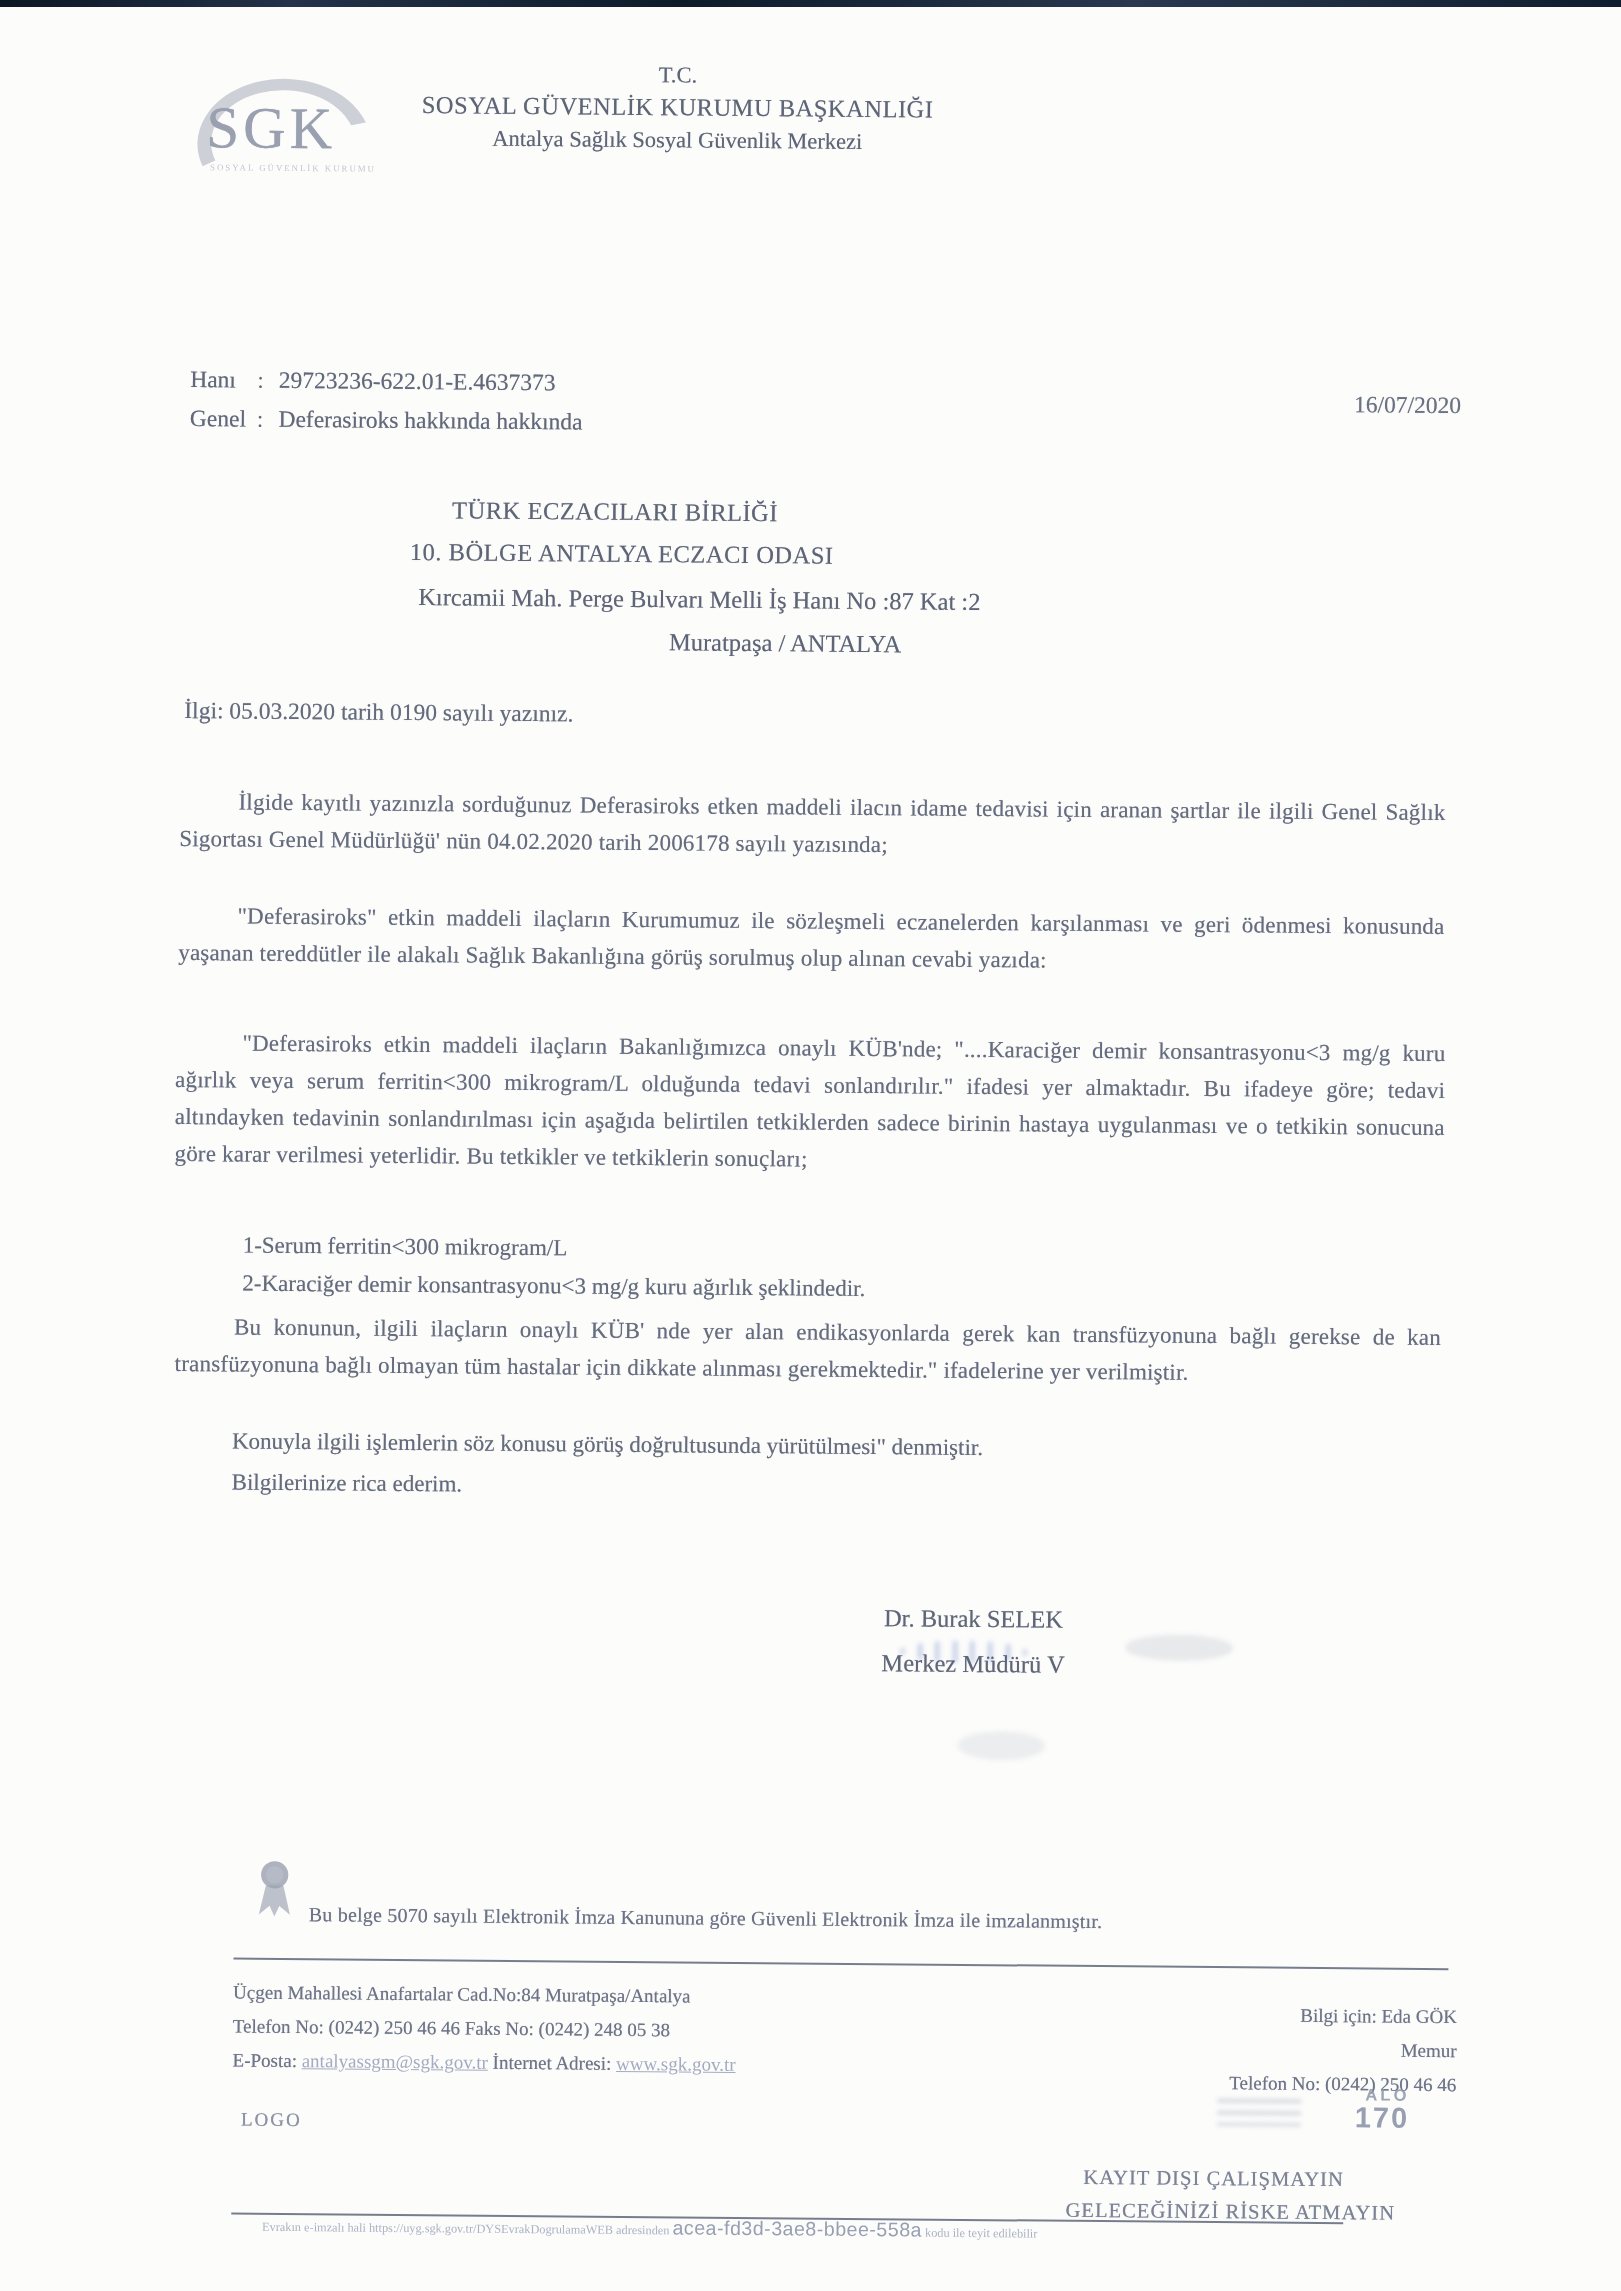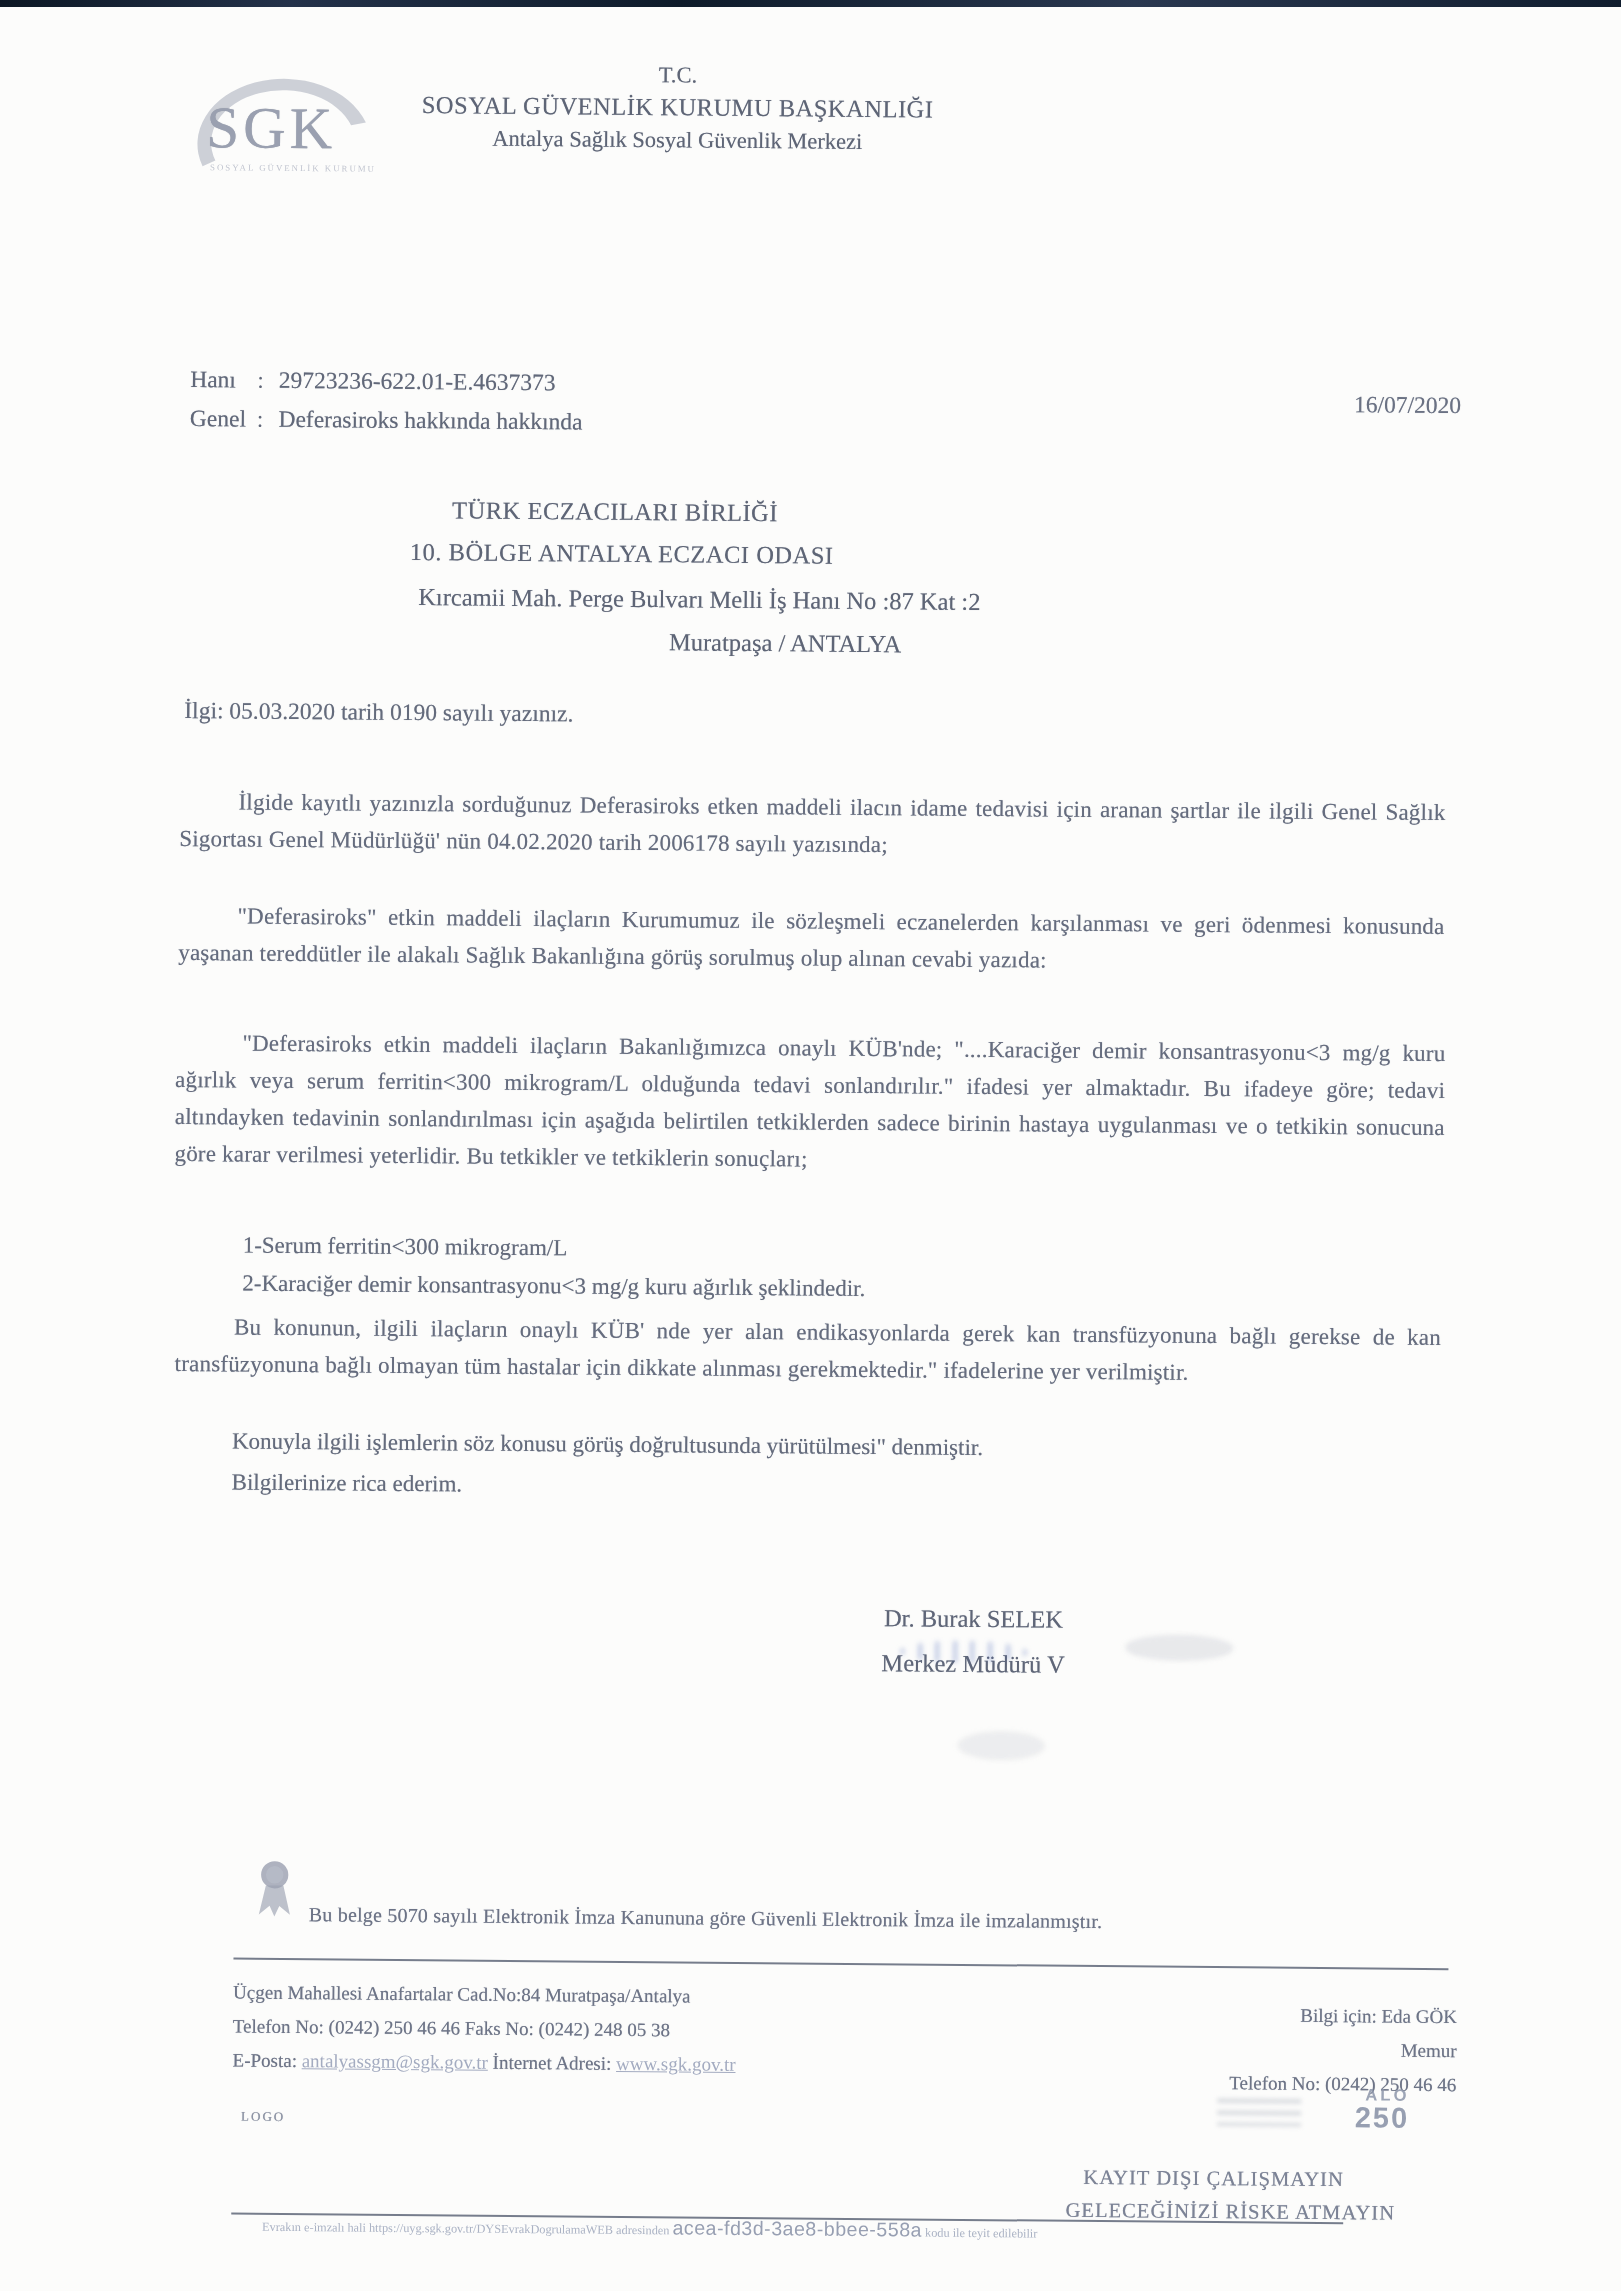--- a/index.html
+++ b/index.html
@@ -62,21 +62,21 @@
   .ribbon{left:271px;top:1858px;}
   .esign{left:323px;top:1903px;font-size:20px;color:#6c7386;letter-spacing:0.2px;}
 
   .rule1{left:248px;top:1958px;width:1215px;height:0;border-top:2.5px solid #767d8c;}
   .rule2{left:248px;top:2213px;width:1112px;height:0;border-top:2.5px solid #767d8c;}
 
   
   .f-left{left:248px;top:1976px;font-size:19px;line-height:34px;color:#6d7487;white-space:nowrap;}
   .f-link{color:#a3abc0;text-decoration:underline;}
   .f-right{right:149px;top:1990px;text-align:right;font-size:19px;line-height:34px;color:#6d7487;white-space:nowrap;}
-  .logo-ph{left:257px;top:2109px;font-size:13px;color:#8c93a4;letter-spacing:2px;}
+  .logo-ph{left:257px;top:2109px;font-size:19px;color:#8c93a4;letter-spacing:2px;}
   .alo{left:1331px;top:2076px;width:94px;text-align:right;color:#8d96aa;font-family:"Liberation Sans",sans-serif;}
   .alo-1{font-size:16.7px;font-weight:bold;letter-spacing:2.9px;opacity:0.85;}
   .alo-2{font-size:29px;font-weight:bold;letter-spacing:2px;margin-top:-3.9px;opacity:0.9;}
   .alo-ghost{left:1233px;top:2090px;width:84px;height:35px;filter:blur(2px);opacity:0.5;
       background:repeating-linear-gradient(180deg, rgba(140,148,165,0.55) 0 4.9px, rgba(255,255,255,0) 4.9px 11.8px);}
   .slogan{color:#7c8396;font-size:20.6px;letter-spacing:1px;white-space:nowrap;}
   .sg1{left:1230px;top:2159px;transform:translateX(-50%);}
   .sg2{left:1247px;top:2192px;transform:translateX(-50%);}
 
   .verify{left:279px;top:2213px;white-space:nowrap;color:#aab2c4;font-size:12.3px;}
@@ -167,21 +167,21 @@
       <div class="soft">Bilgi için: Eda GÖK</div>
       <div class="soft">Memur</div>
       <div class="soft">Telefon No: (0242) 250 46 46</div>
     </div>
 
     <div class="abs logo-ph soft">LOGO</div>
 
     <div class="abs alo-ghost"></div>
     <div class="abs alo">
       <div class="alo-1">ALO</div>
-      <div class="alo-2">250</div>
+      <div class="alo-2">170</div>
     </div>
 
     <div class="abs slogan sg1 soft">KAYIT DIŞI ÇALIŞMAYIN</div>
     <div class="abs slogan sg2 soft">GELECEĞİNİZİ RİSKE ATMAYIN</div>
 
     <div class="abs rule2"></div>
 
     <div class="abs verify">
       <span>Evrakın e-imzalı hali https://uyg.sgk.gov.tr/DYSEvrakDogrulamaWEB adresinden </span><span class="code">acea-fd3d-3ae8-bbee-558a</span><span> kodu ile teyit edilebilir</span>
     </div>

